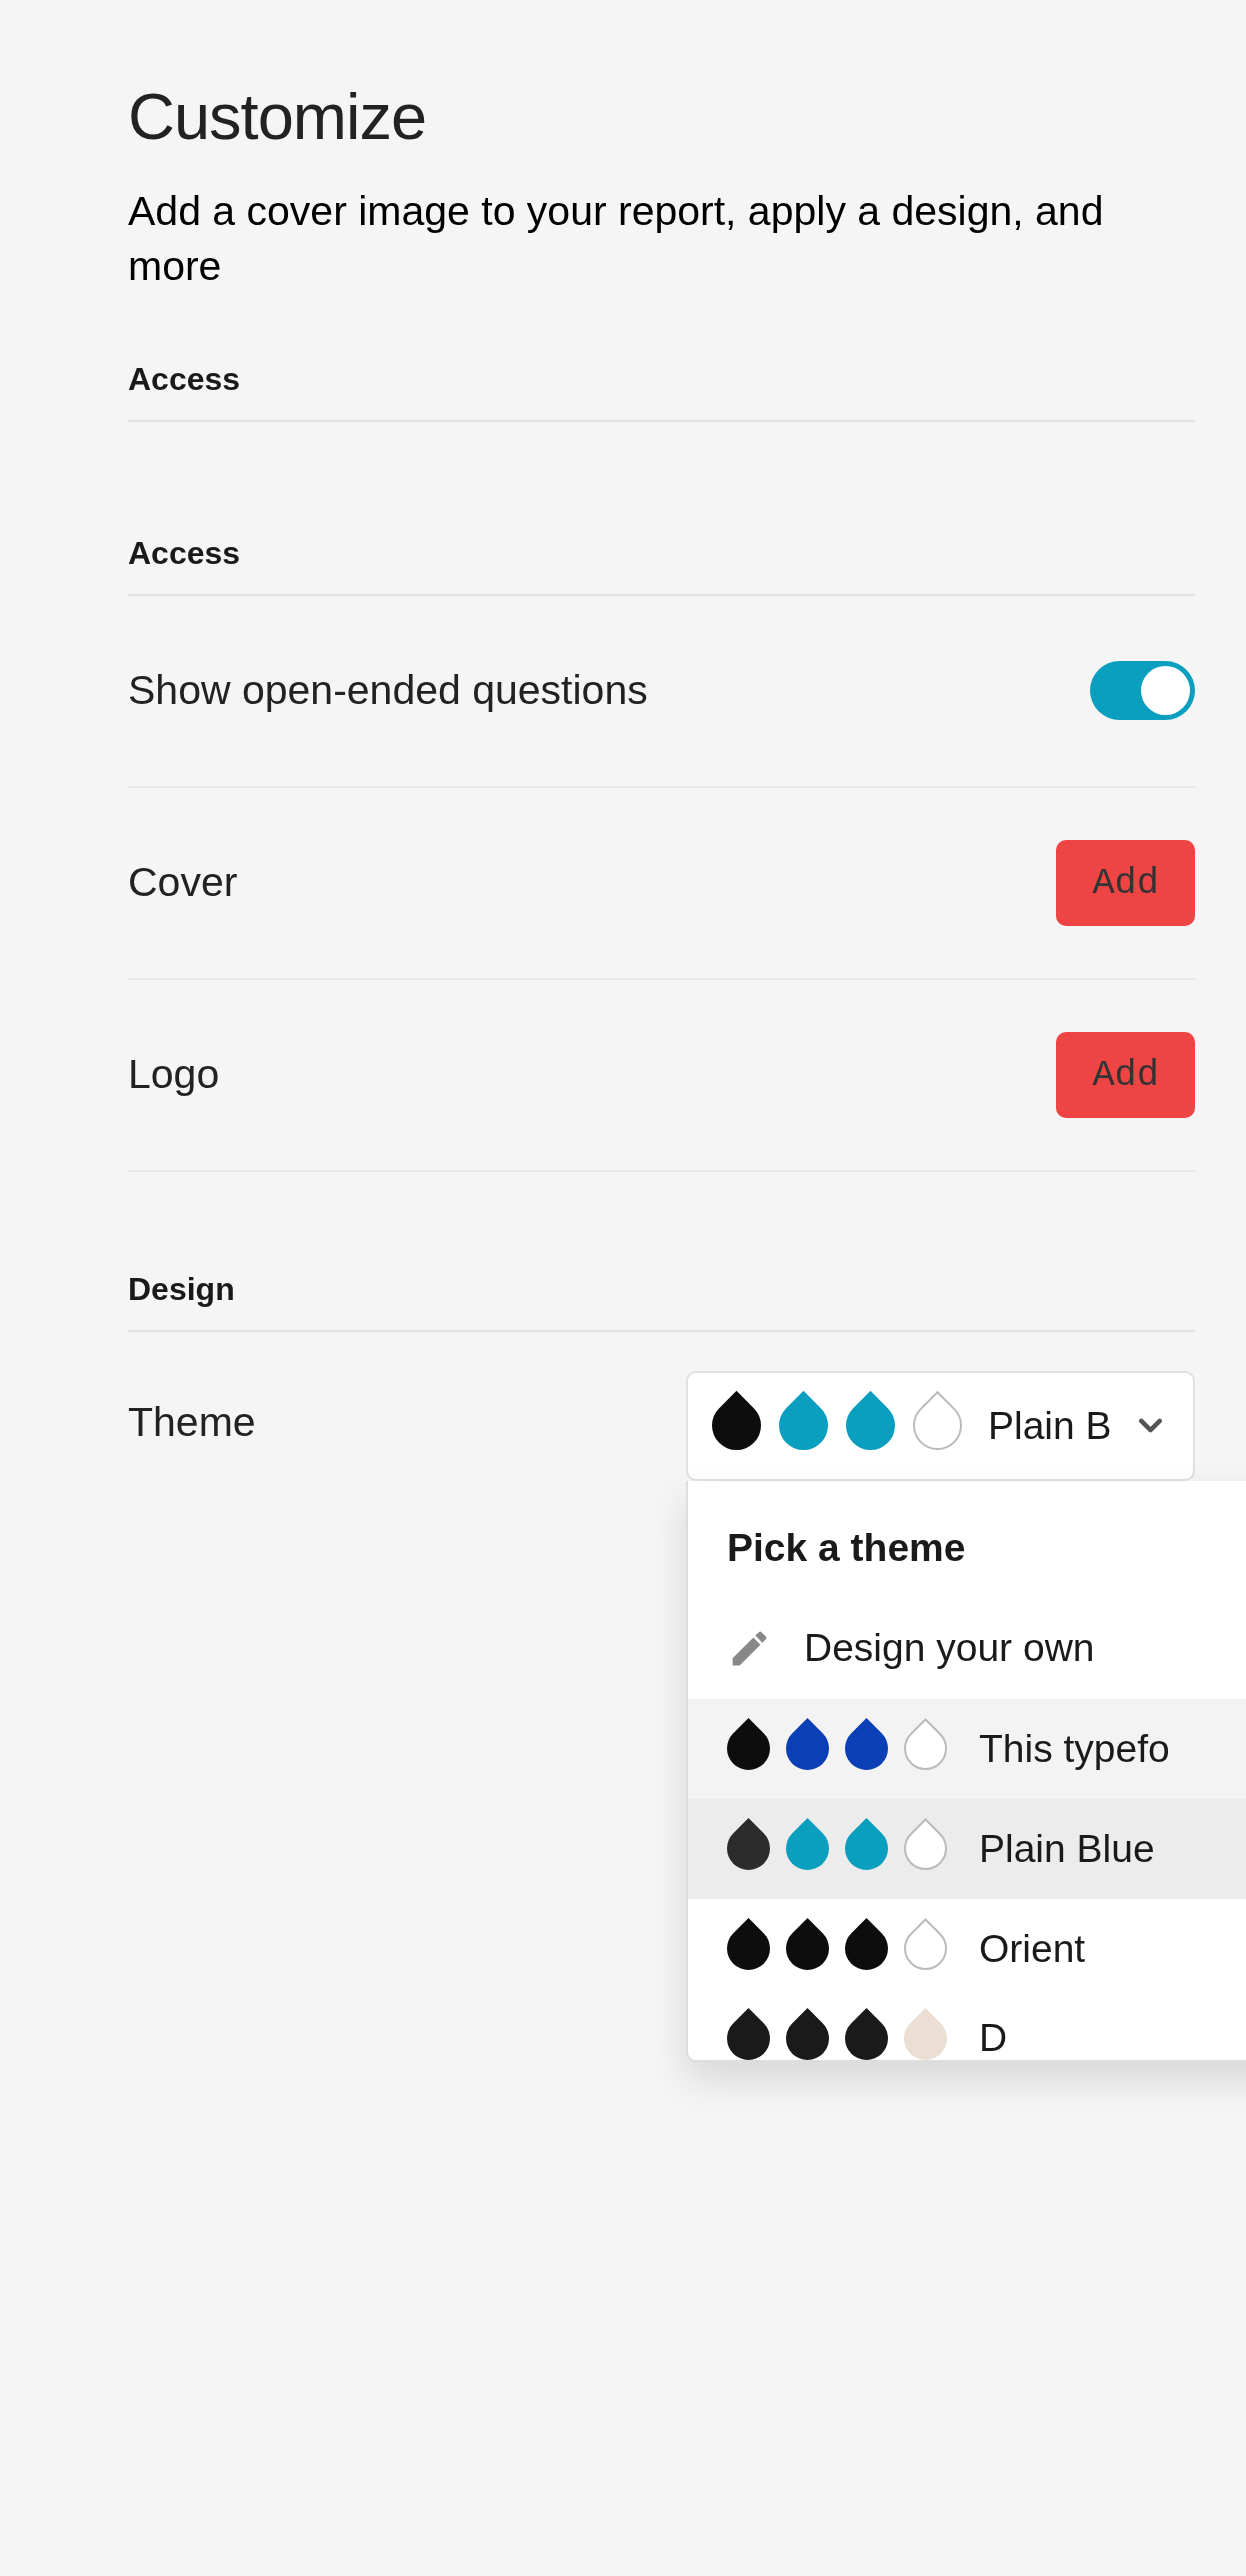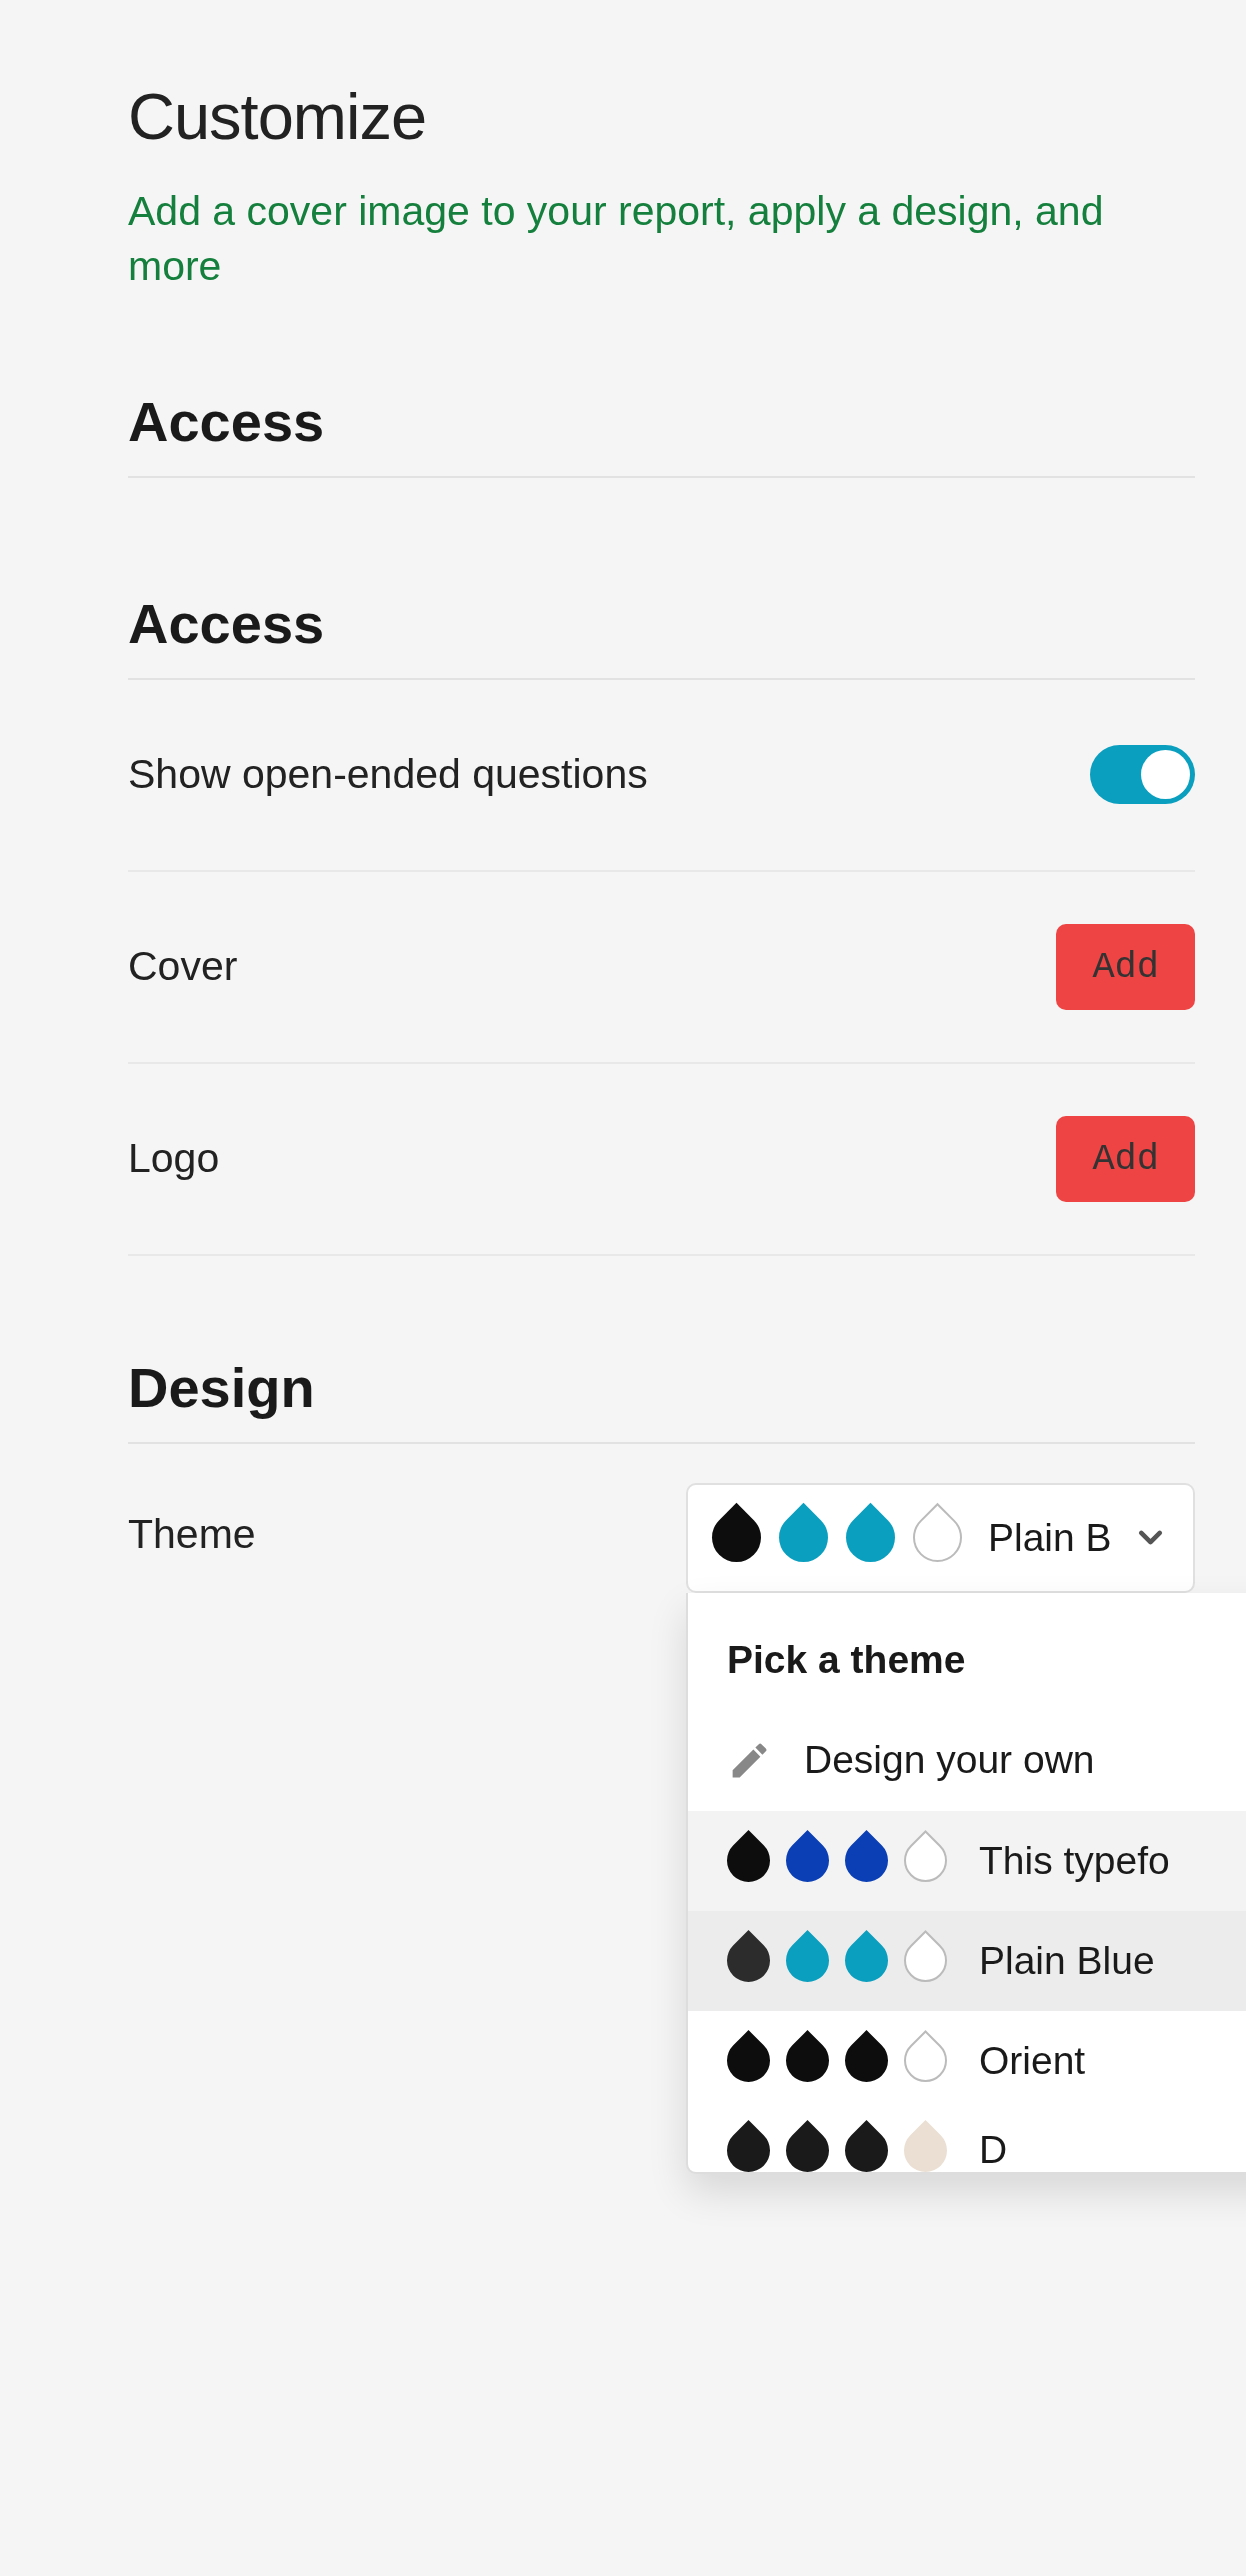--- a/index.html
+++ b/index.html
@@ -18,27 +18,27 @@
   .title {
     font-size: 65px;
     font-weight: 500;
     letter-spacing: -1px;
     margin-bottom: 30px;
     color: #222;
   }
   .subtitle {
     font-size: 41px;
     line-height: 1.35;
-    color: #15803d;
+    color: #000000;
     font-weight: 400;
     max-width: 986px;
-    margin-bottom: 94px;
+    margin-bottom: 66px;
   }
   .section-heading {
-    font-size: 56px;
+    font-size: 32px;
     font-weight: 700;
     color: #1a1a1a;
     padding-bottom: 22px;
     border-bottom: 2px solid #e2e2e2;
   }
   .row {
     display: flex;
     align-items: center;
     justify-content: space-between;
     min-height: 192px;

